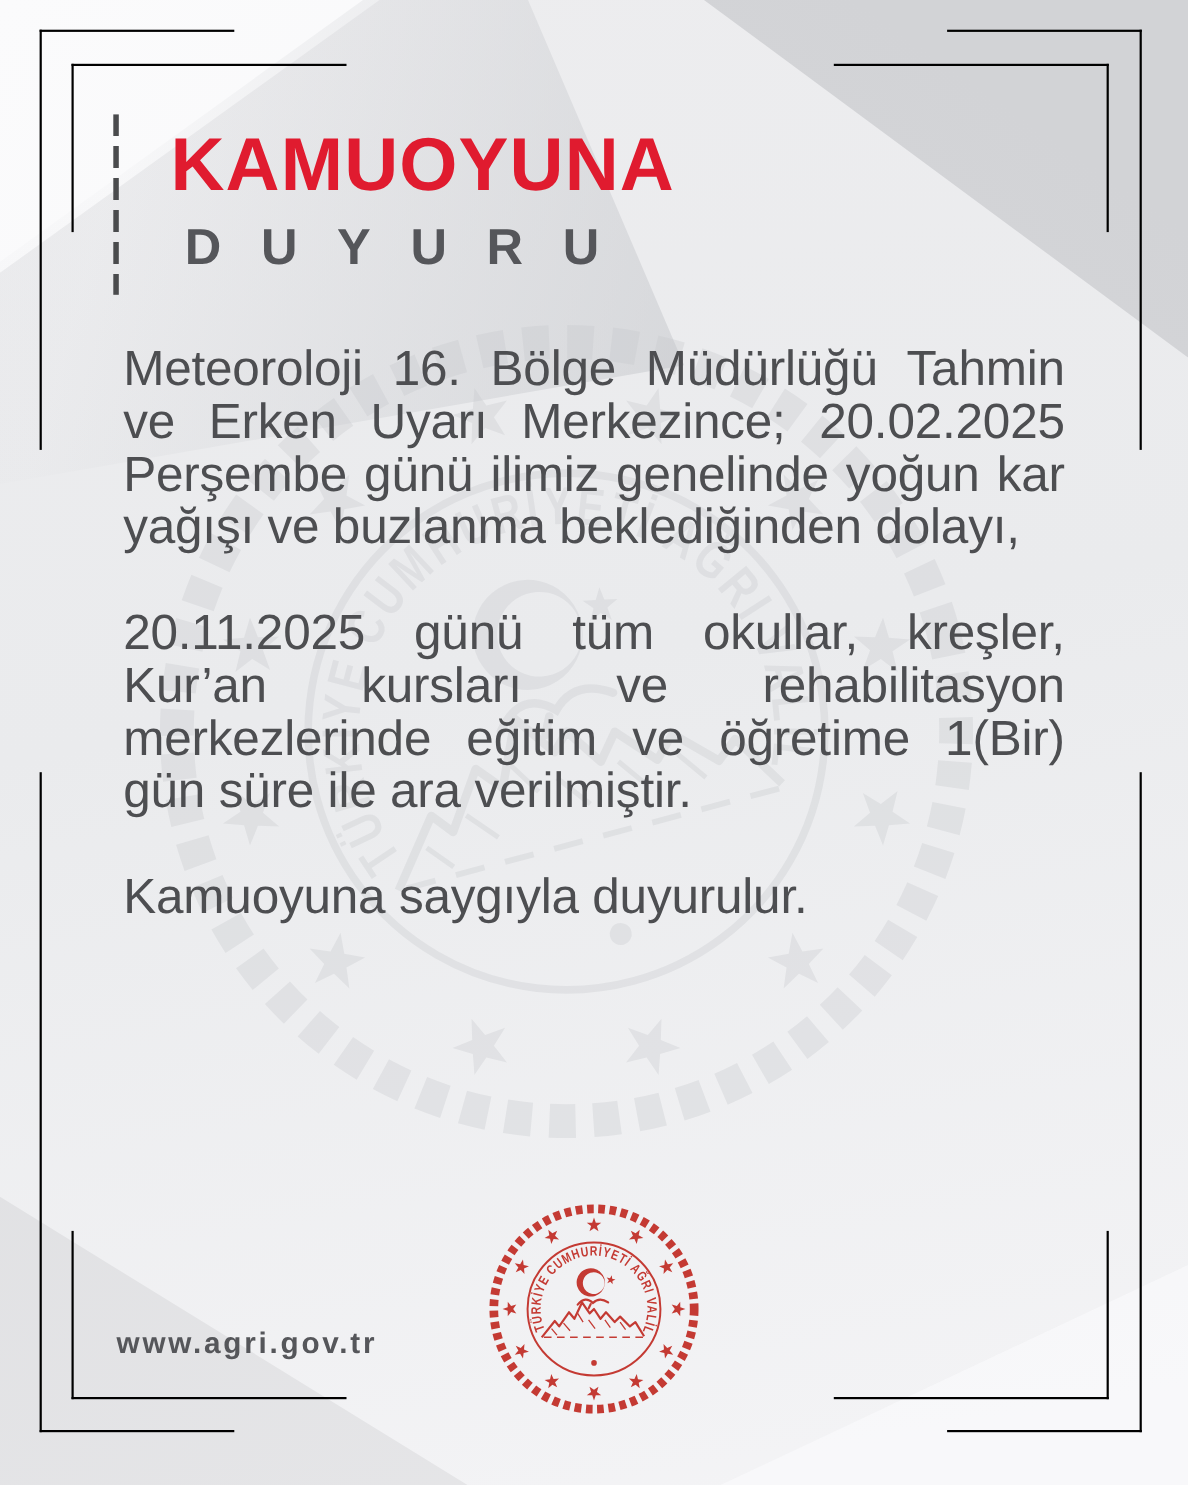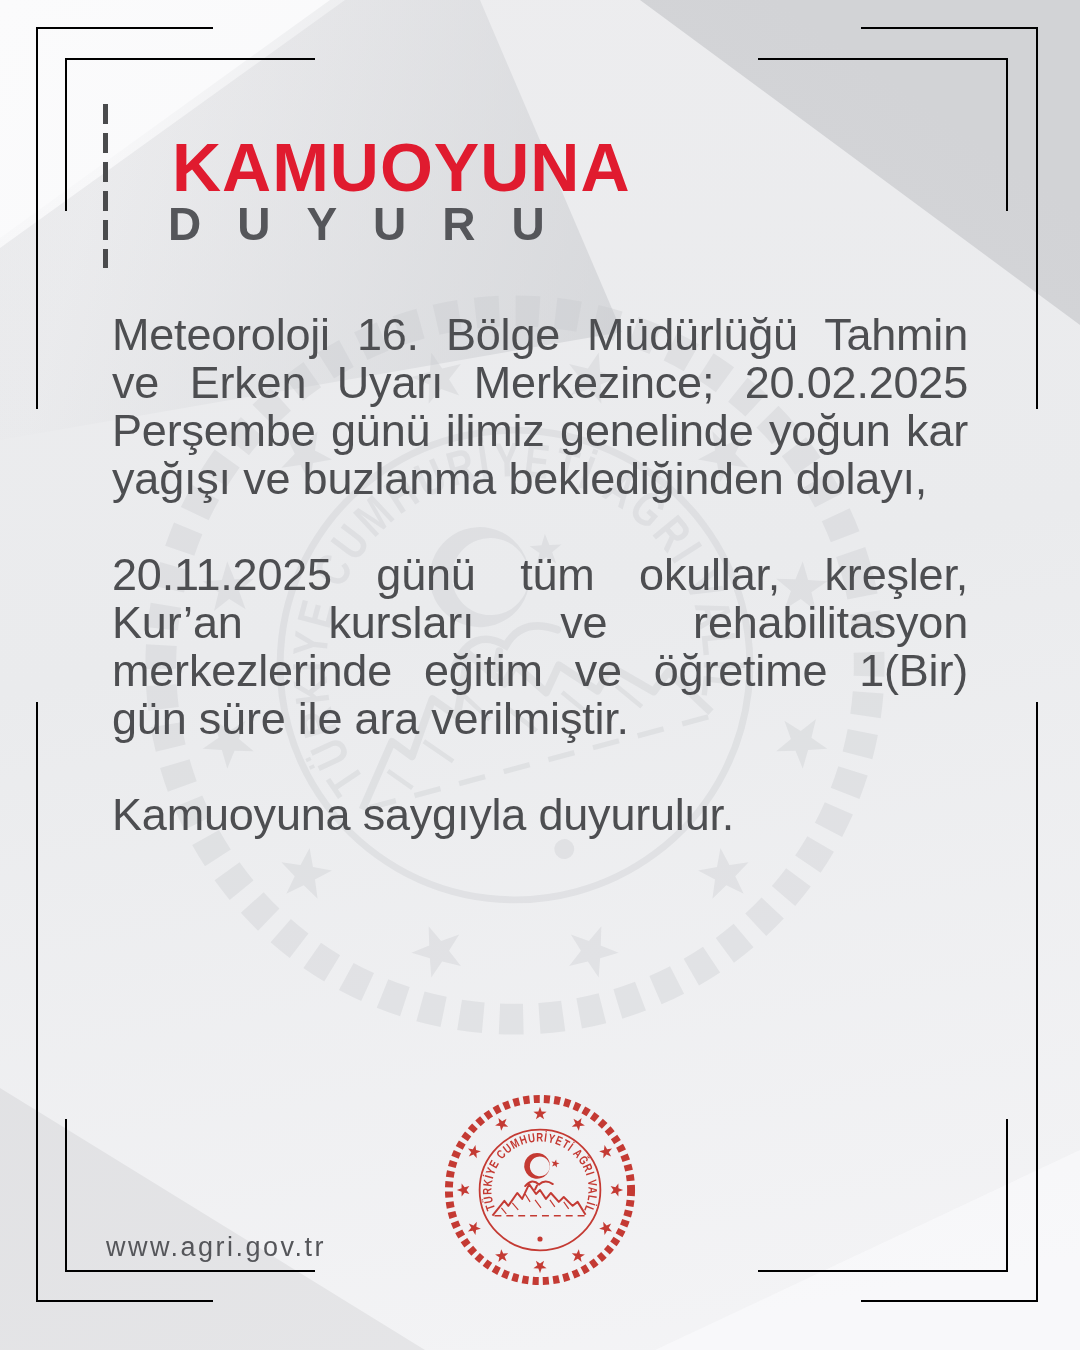--- a/index.html
+++ b/index.html
@@ -52,21 +52,21 @@
   .fr-tl-i{left:65px;top:58px;width:250px;height:153px;border-left:2px solid;border-top:2px solid;}
   .fr-tr-i{right:72px;top:58px;width:250px;height:153px;border-right:2px solid;border-top:2px solid;}
   .fr-bl-i{left:65px;bottom:78px;width:250px;height:153px;border-left:2px solid;border-bottom:2px solid;}
   .fr-br-i{right:72px;bottom:78px;width:250px;height:153px;border-right:2px solid;border-bottom:2px solid;}
   
   .dash-line{
     position:absolute;left:103px;top:104px;width:5px;height:164px;
     background:repeating-linear-gradient(180deg,#4a4b4d 0 20px,transparent 20px 29px);
   }
   .headline-primary{
-    position:absolute;left:155px;top:116px;margin:17px;
+    position:absolute;left:155px;top:116px;margin:0;
     font-size:68px;line-height:68px;font-weight:bold;
     letter-spacing:1px;color:#e01b2f;white-space:nowrap;
   }
   .headline-secondary{
     position:absolute;left:168px;top:201px;margin:0;
     font-size:46px;line-height:46px;font-weight:bold;
     letter-spacing:36px;color:#55565a;white-space:nowrap;
   }
   
   .content{
@@ -74,22 +74,22 @@
     color:#4d4e51;
   }
   .content p{
     margin:0 0 48px 0;
     font-size:45px;line-height:48px;letter-spacing:-0.2px;
     text-align:justify;text-align-last:left;
   }
   .content p:last-child{margin-bottom:0;}
   
   .website{
-    position:absolute;left:106px;top:1232px;
-    font-size:27px;letter-spacing:2.5px;color:#55565a;font-weight:normal;
+    position:absolute;left:106px;top:1206px;
+    font-size:27px;letter-spacing:2.5px;color:#55565a;font-weight:bold;
   }
   .gov-seal{
     position:absolute;left:441px;top:1091px;width:198px;height:198px;
     color:#c43a33;
   }
   .seal-defs{position:absolute;width:0;height:0;overflow:hidden;}
   .seal-text{
     font-family:"Liberation Sans", sans-serif;
     font-weight:bold;font-size:12.5px;letter-spacing:1.1px;
     fill:currentColor;

